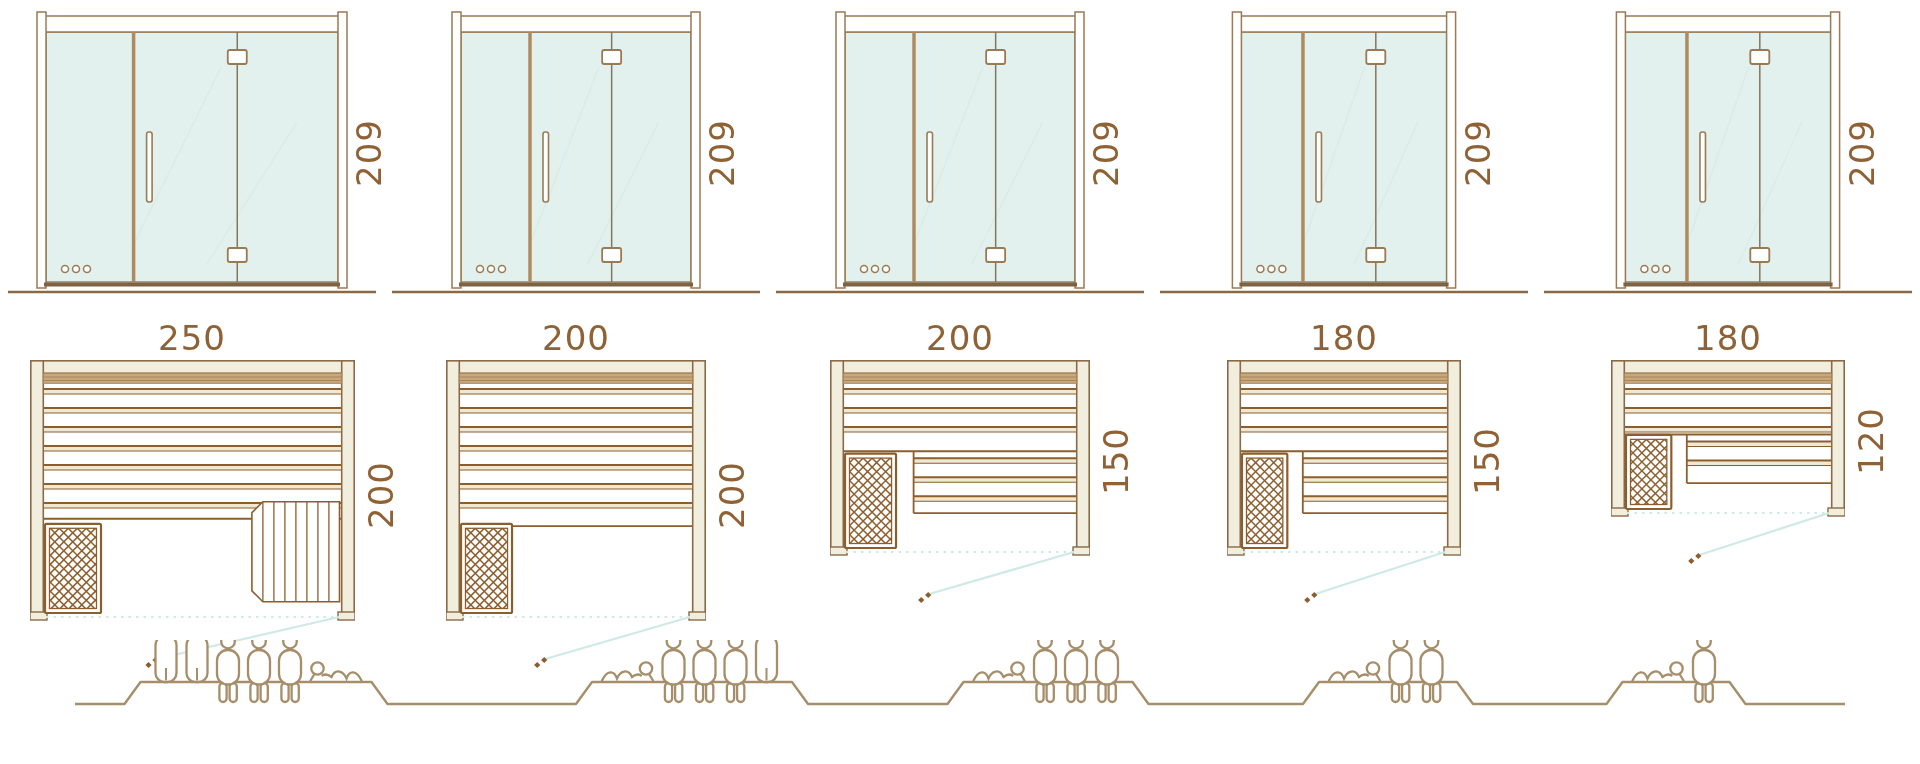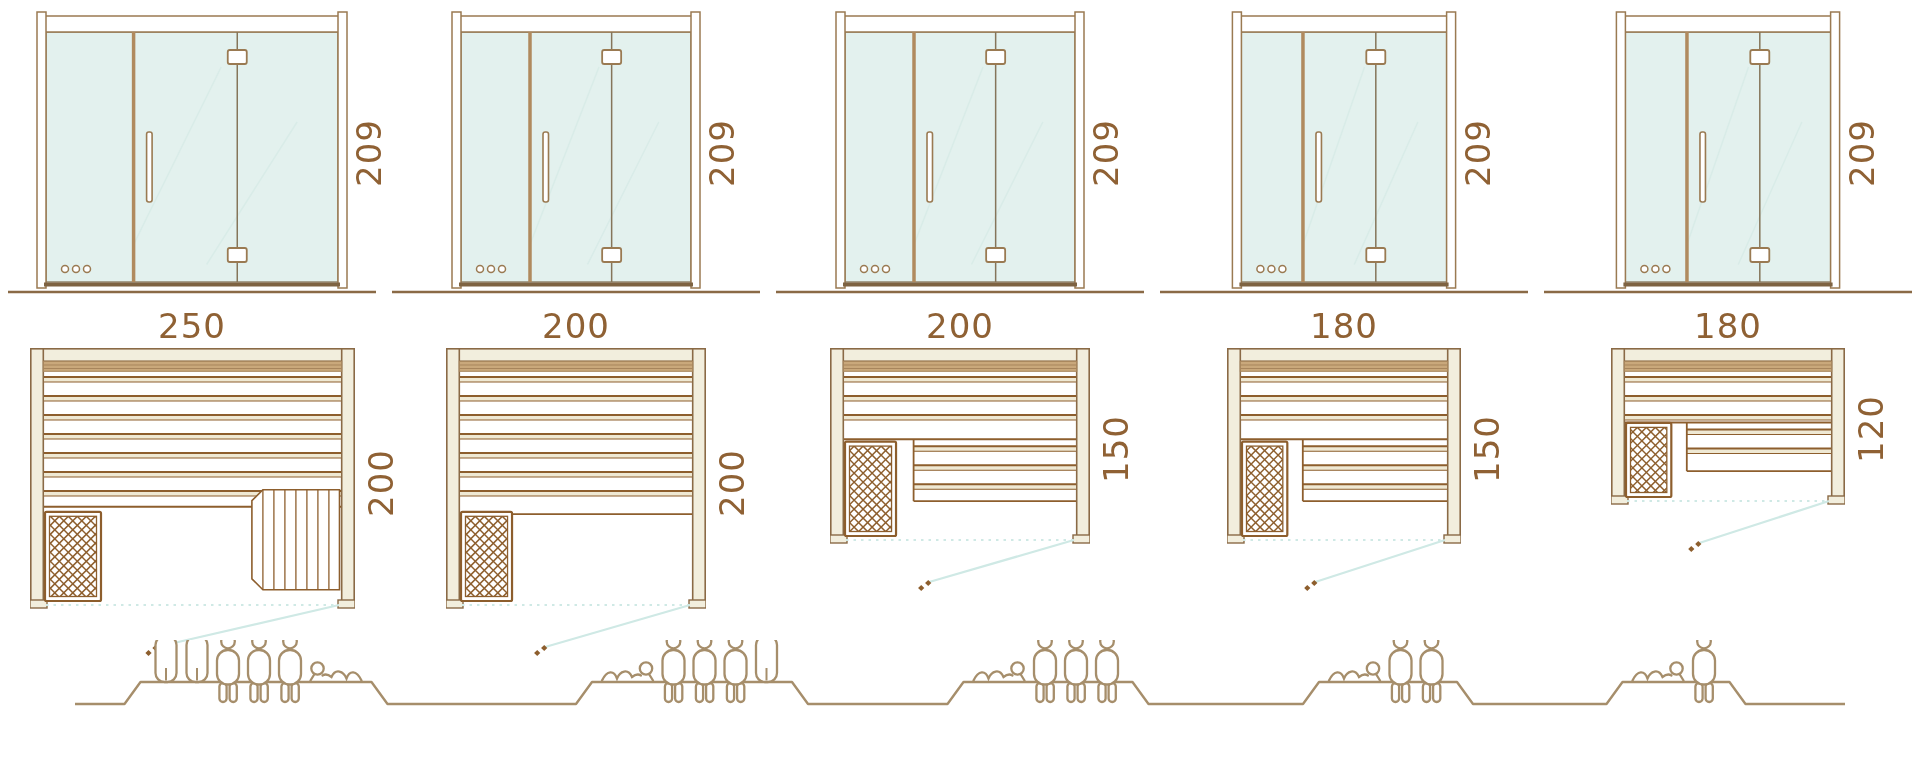--- a/index.html
+++ b/index.html
@@ -3,21 +3,21 @@
 <meta charset="utf-8">
 <style>
   html,body{margin:0;padding:0;background:#fff;}
   .canvas{position:relative;width:1920px;height:764px;background:#fff;overflow:hidden;
           font-family:"DejaVu Sans","Liberation Sans",sans-serif;}
   .columns{display:flex;width:1920px;}
   .col{flex:0 0 384px;position:relative;display:flex;flex-direction:column;align-items:center;padding-top:8px;}
   .door-wrap{position:relative;height:292px;width:376px;}
   .plan-wrap{display:flex;flex-direction:column;align-items:center;}
   .dim{font-size:34px;color:#8f6134;letter-spacing:1px;white-space:nowrap;}
-  .dim-plan-w{height:42px;line-height:40px;margin-top:6px;text-align:center;}
+  .dim-plan-w{height:42px;line-height:40px;margin-top:18px;text-align:center;}
   .dim-vert{position:absolute;transform:translate(-50%,-50%) rotate(-90deg);}
   .plan-inner{position:relative;}
   .people-strip{position:absolute;left:0;top:640px;}
 </style>
 </head>
 <body>
 
 <div class="canvas">
   <div class="columns">
   <div class="col">

